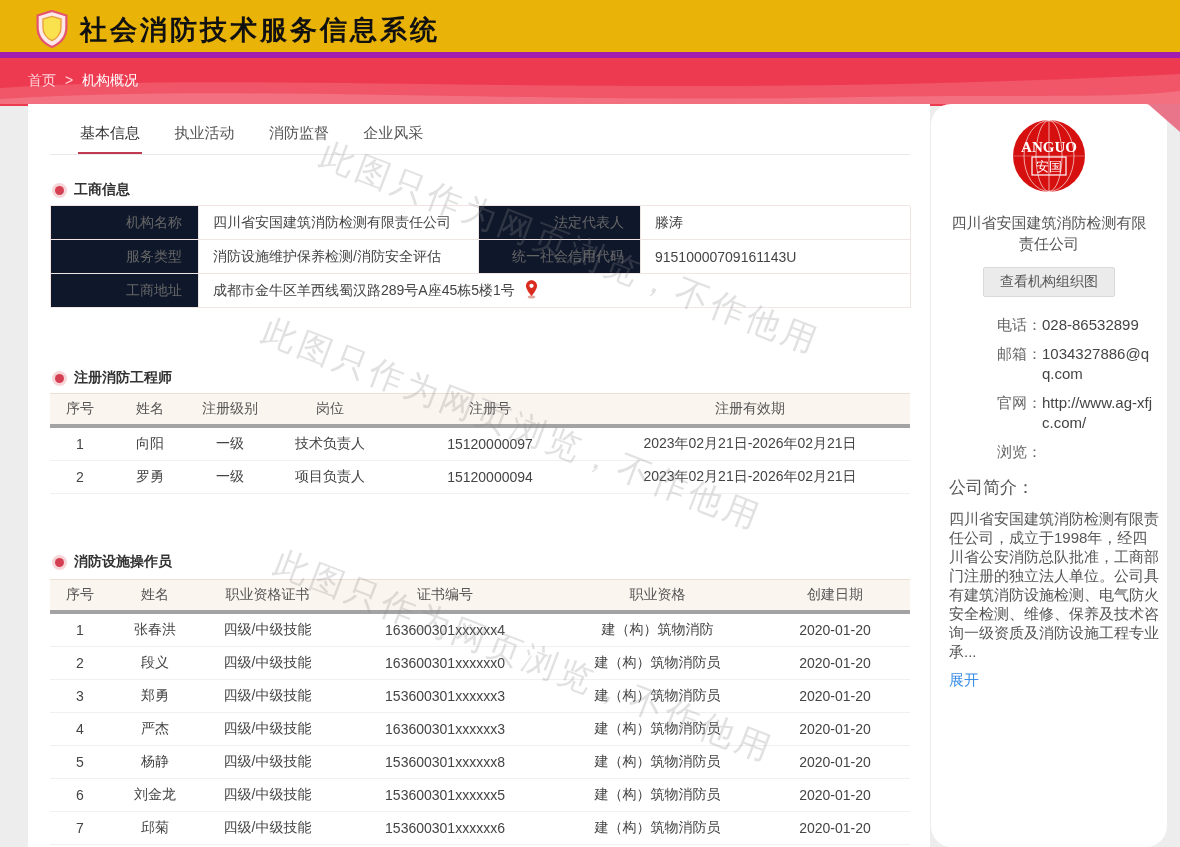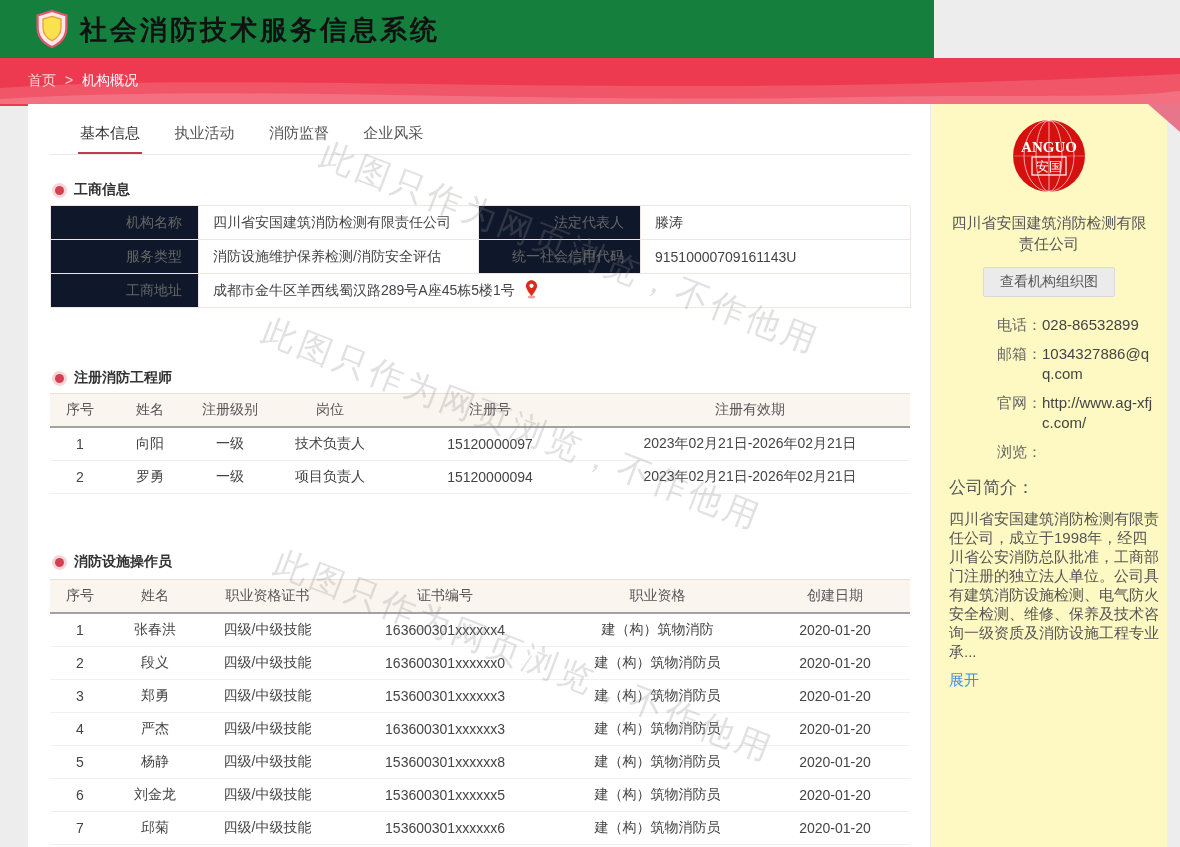--- a/index.html
+++ b/index.html
@@ -1,36 +1,36 @@
 <!DOCTYPE html>
 <html><head>
 <meta charset="utf-8">
 <style>
   * { margin:0; padding:0; box-sizing:border-box; }
   html,body { width:1180px; height:847px; overflow:hidden; }
   body { font-family:"Liberation Sans","DejaVu Sans",sans-serif; background:#ededed; }
   #app { position:relative; width:1180px; height:847px; overflow:hidden; background:#ededed; }
 
   
-  .top-header { position:absolute; left:0; top:0; width:934px; height:58px; background:#15803d; border-bottom:1px solid #a21caf; }
+  .top-header { position:absolute; left:0; top:0; width:1180px; height:58px; background:#eab308; border-bottom:6px solid #a21caf; }
   .top-header .logo { position:absolute; left:34px; top:9px; }
   .app-title { position:absolute; left:80px; top:12px; font-family:"Liberation Serif","DejaVu Serif",serif; font-size:27px; font-weight:700; color:#111; letter-spacing:3px; }
 
   
   .banner { position:absolute; left:0; top:58px; width:1180px; height:48px; background:#ee3a50; overflow:visible; }
   .banner svg.swoosh { position:absolute; left:0; top:0; }
   .breadcrumb { position:absolute; left:28px; top:14px; font-size:14px; color:#fff; z-index:3; }
   .breadcrumb .bc-home { color:#ffd4db; text-decoration:none; cursor:pointer; }
   .breadcrumb .bc-sep { color:#ffd4db; margin:0 5px; }
   .breadcrumb .bc-cur { color:#ffffff; }
   .banner-corner { position:absolute; left:1140px; top:46px; z-index:2; }
 
   
   .main-panel { position:absolute; left:28px; top:104px; width:902px; height:743px; background:#fff; }
-  .side-panel { position:absolute; left:930px; top:104px; width:237px; height:743px; background:#fef9c3; border-left:1px solid #ededed; }
+  .side-panel { position:absolute; left:930px; top:104px; width:237px; height:743px; background:#ffffff; border-left:1px solid #ededed;border-radius:21px; }
 
   
   .tabs { position:absolute; left:22px; top:12px; width:860px; border-bottom:1px solid #e9e9e9; padding-left:28px; }
   .tab { display:inline-block; font-size:15px; color:#555; padding:8px 2px 9px; margin-right:26px; cursor:pointer; border-bottom:2px solid transparent; }
   .tab.active { color:#333; border-bottom:2px solid #c23a52; }
 
   
   .section-title { position:absolute; left:27px; height:20px; display:flex; align-items:center; }
   .bullet { width:9px; height:9px; border-radius:50%; background:#d43f52; box-shadow:0 0 0 3px rgba(212,63,82,.22); margin-right:10px; }
   .section-title span.txt { font-size:14px; font-weight:bold; color:#333; }
@@ -41,21 +41,21 @@
         border-top:1px solid #f3e4e4; border-left:1px solid #f3e4e4; font-size:14px; }
   .t1 > div { border-right:1px solid #f3e4e4; border-bottom:1px solid #f3e4e4; display:flex; align-items:center; }
   .t1 .lab { background:#0f172a; color:#666; justify-content:flex-end; padding-right:16px; }
   .t1 .val { background:#fff; color:#444; padding-left:14px; }
   .t1 .span3 { grid-column:2 / 5; }
   .pin { margin-left:10px; cursor:pointer; }
 
   
   .lt { position:absolute; left:22px; width:860px; border-top:1px solid #ecdfd6; font-size:14px; }
   .lt .row { display:grid; align-items:center; }
-  .lt .hrow { background:#fbf5ef; color:#555; height:34px; border-bottom:2px solid #a3a3a3; }
+  .lt .hrow { background:#fbf5ef; color:#555; height:34px; border-bottom:4px solid #a3a3a3; }
   .lt .drow { background:#fff; color:#444; height:33px; border-bottom:1px solid #f0f0f0; }
   .lt .c { text-align:center; overflow:hidden; white-space:nowrap; }
   .eng .row  { grid-template-columns:60px 80px 80px 120px 200px 320px; }
   .oper .row { grid-template-columns:60px 90px 135px 220px 205px 150px; }
 
   
   .side-inner { padding-top:16px; }
   .org-logo { display:block; margin:0 auto; cursor:default; }
   .company-name { width:200px; margin:20px auto 0; text-align:center; font-size:15px; line-height:21px; color:#555; }
   .org-btn { display:block; margin:13px auto 0; background:#ebebeb; border:1px solid #d9d9d9; border-radius:2px; color:#555; font-size:14px; padding:5px 16px; cursor:pointer; font-family:inherit; }

